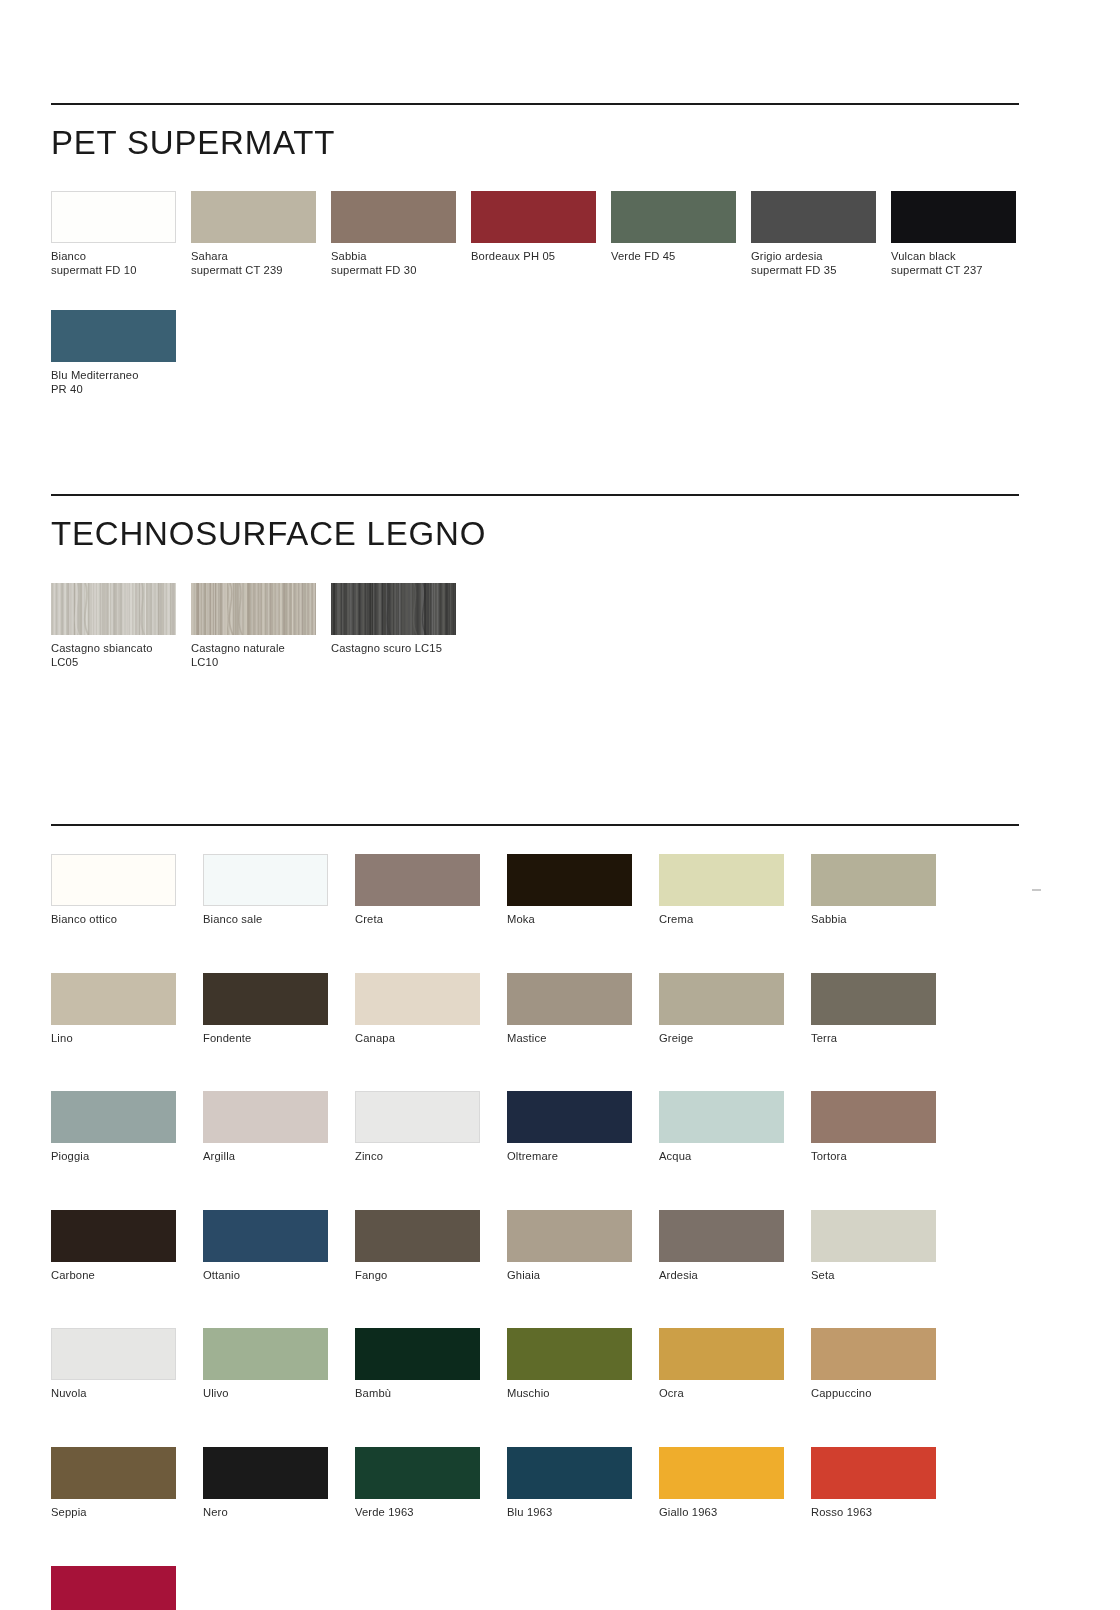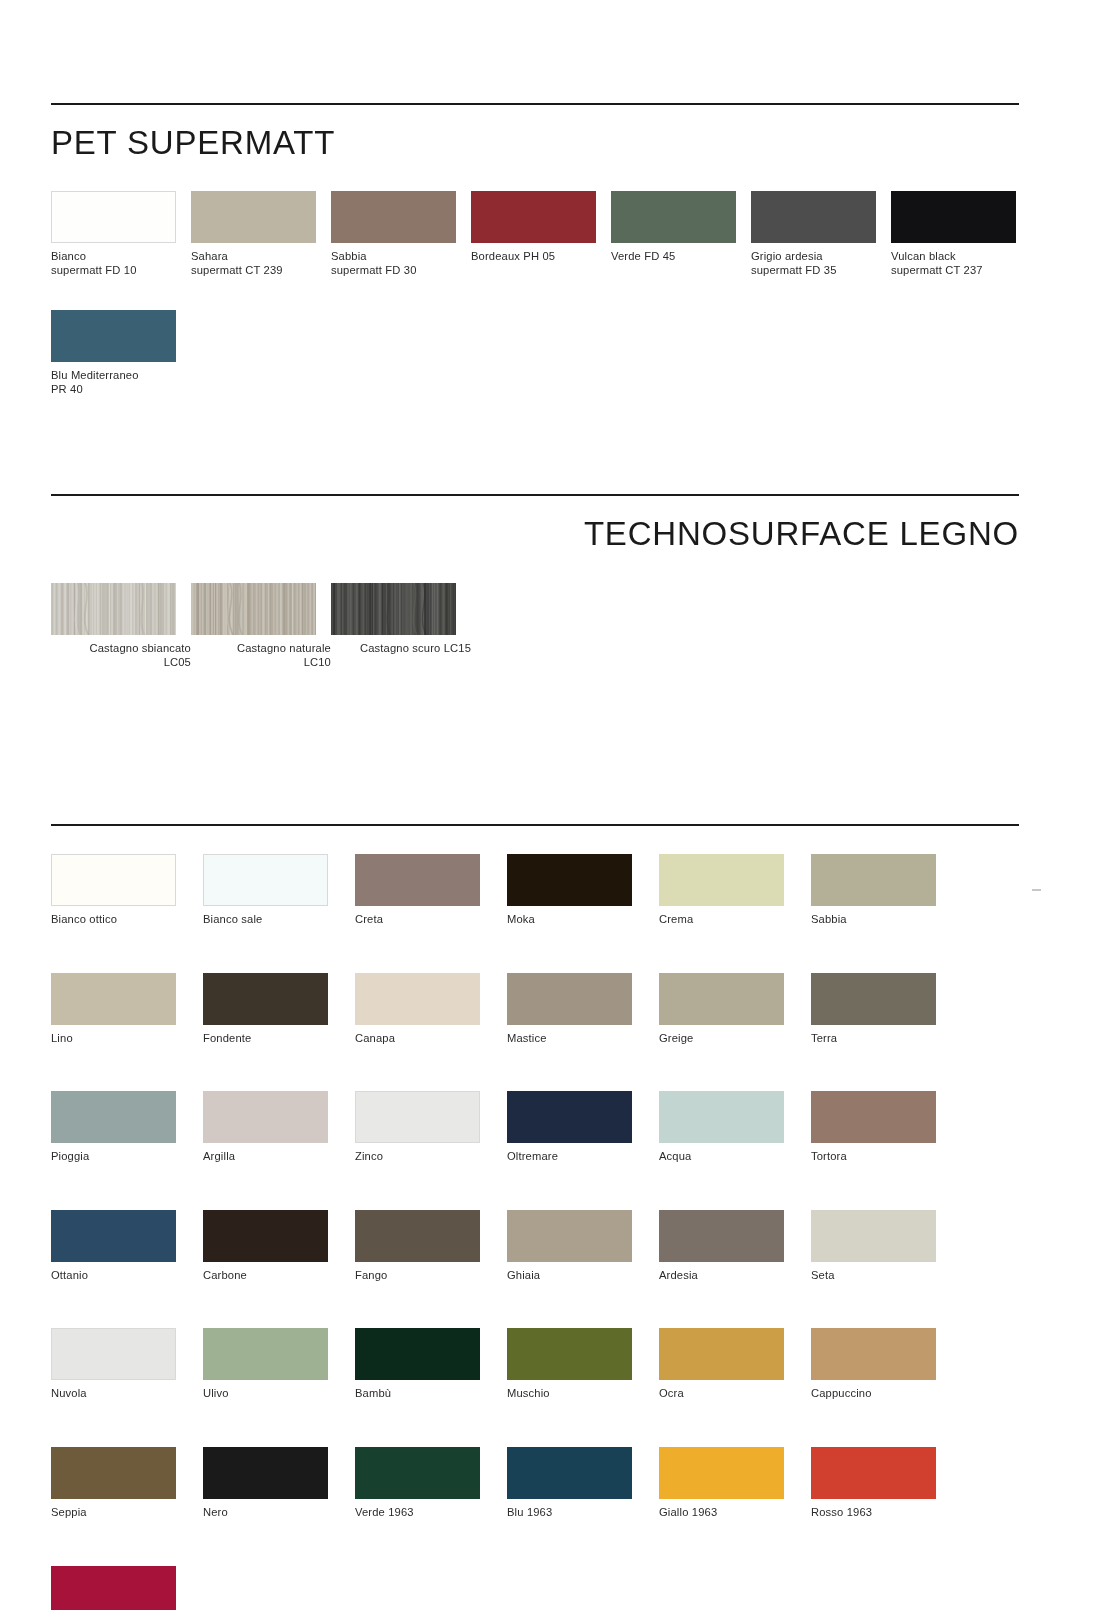--- a/index.html
+++ b/index.html
@@ -22,21 +22,21 @@
     height: 1610px;
   }
 
   
   .section {
     position: absolute;
     left: 51px;
     width: 968px;
   }
   #section-pet        { top: 103px; }
-  #section-techno     { top: 494px; text-align: right; }
+  #section-techno     { top: 494px; }
   #section-trend      { top: 824px; }
 
   .section-rule {
     height: 0;
     border-top: 2.5px solid #1a1a1a;
     width: 968px;
   }
   .section-title {
     font-size: 33px;
     font-weight: 400;
@@ -531,28 +531,28 @@
         </div>
         <div class="swatch-cell">
           <div class="swatch-chip" style="background: rgb(194, 213, 208);"></div>
           <div class="swatch-label">Acqua</div>
         </div>
         <div class="swatch-cell">
           <div class="swatch-chip" style="background: rgb(148, 120, 106);"></div>
           <div class="swatch-label">Tortora</div>
         </div>
         <div class="swatch-cell">
+          <div class="swatch-chip" style="background: rgb(43, 32, 26);"></div>
+          <div class="swatch-label">Carbone</div>
+        </div>
+        <div class="swatch-cell">
           <div class="swatch-chip" style="background: rgb(42, 74, 102);"></div>
           <div class="swatch-label">Ottanio</div>
         </div>
         <div class="swatch-cell">
-          <div class="swatch-chip" style="background: rgb(43, 32, 26);"></div>
-          <div class="swatch-label">Carbone</div>
-        </div>
-        <div class="swatch-cell">
           <div class="swatch-chip" style="background: rgb(94, 84, 72);"></div>
           <div class="swatch-label">Fango</div>
         </div>
         <div class="swatch-cell">
           <div class="swatch-chip" style="background: rgb(171, 159, 141);"></div>
           <div class="swatch-label">Ghiaia</div>
         </div>
         <div class="swatch-cell">
           <div class="swatch-chip" style="background: rgb(123, 112, 104);"></div>
           <div class="swatch-label">Ardesia</div>

